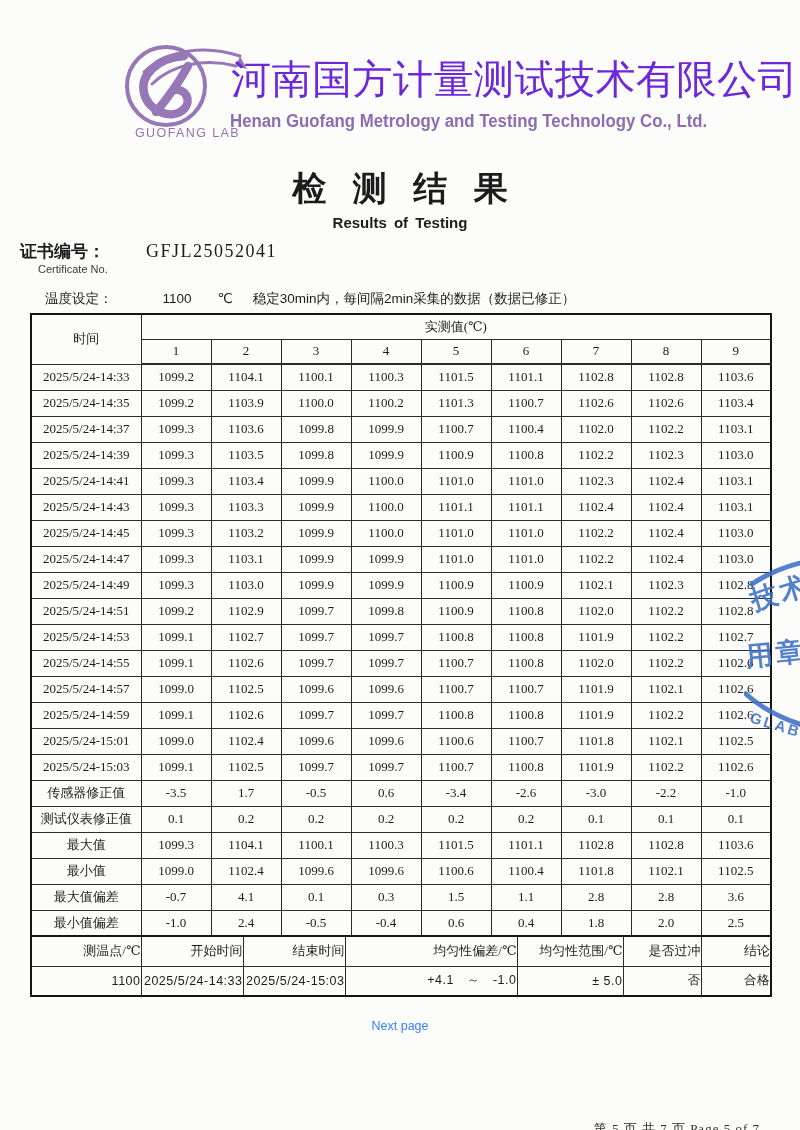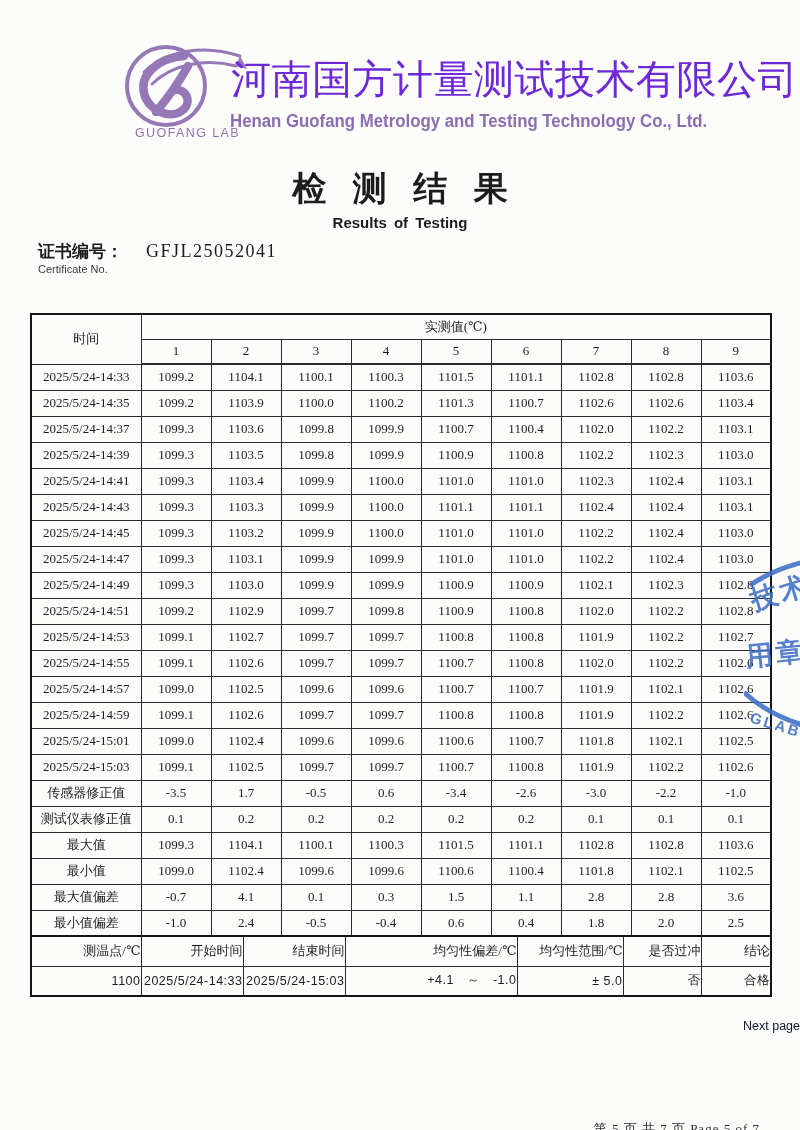--- a/index.html
+++ b/index.html
@@ -19,21 +19,21 @@
           transform:scaleX(0.96); transform-origin:left; white-space:nowrap; }
 
   
   .title-cn { position:absolute; left:0; top:166px; width:100%; text-align:center;
           font-size:34px; font-weight:700; letter-spacing:9px; text-indent:9px; }
   .title-en { position:absolute; left:0; top:214px; width:100%; text-align:center;
           font-family:"Liberation Sans","DejaVu Sans",sans-serif; font-weight:700;
           font-size:15px; word-spacing:3px; }
 
   
-  .cert-label { position:absolute; left:38px; top:240px; font-size:17px; font-weight:700;
+  .cert-label { position:absolute; left:20px; top:240px; font-size:17px; font-weight:700;
           font-family:Liberation Mono, monospace; }
   .cert-value { position:absolute; left:146px; top:241px; font-size:18px; letter-spacing:1.5px; }
   .cert-sub { position:absolute; left:38px; top:263px; font-size:11px; color:#3a3a3a;
           font-family:"Liberation Sans","DejaVu Sans",sans-serif; }
 
   
   .setting-line { position:absolute; left:45px; top:290px; font-size:13.5px;
           font-family:"Liberation Sans","DejaVu Sans",sans-serif; white-space:nowrap; }
   .s-value { margin-left:50px; } .s-unit { margin-left:26px; } .s-note { margin-left:20px; }
 
@@ -50,22 +50,22 @@
   table.summary { position:absolute; left:30px; top:935px; width:740px; border-collapse:collapse;
           table-layout:fixed; text-align:right; border:2px solid #151515; }
   table.summary td { border:1px solid #2c2c2c; height:30px; font-size:13px; overflow:hidden; }
   table.summary tr.svals td { font-family:"Liberation Sans","DejaVu Sans",sans-serif;
           font-size:12.5px; letter-spacing:0.5px; }
   .sc1{width:110px}.sc2{width:102px}.sc3{width:102px}.sc4{width:172px}
   .sc5{width:106px}.sc6{width:78px}.sc7{width:70px}
 
   
   .nextpage-cn { position:absolute; top:1002px; left:0; width:100%; text-align:center; font-size:14px; }
-  .nextpage-en { position:absolute; top:1019px; left:0; width:100%; text-align:right;
-          font-size:12.5px; font-family:"Liberation Sans","DejaVu Sans",sans-serif; color:#0f172a; }
+  .nextpage-en { position:absolute; top:1019px; left:0; width:100%; text-align:center;
+          font-size:12.5px; font-family:"Liberation Sans","DejaVu Sans",sans-serif; color:#3b82f6; }
   .footer { position:absolute; top:1076px; right:40px; font-size:13px; letter-spacing:1px; color:#2e2e2e;margin-top:44px; }
 
   
   .stamp { position:absolute; left:744px; top:548px; width:130px; height:230px; opacity:0.88; }
   .stline { fill:none; stroke:#3f6fc6; stroke-width:5; stroke-linecap:round; }
   .sttext { fill:#3f6fc6; font-weight:700; font-family:"Liberation Serif",serif; }
   .st-big { font-size:27px; letter-spacing:3px; }
   .st-ring { font-size:15px; letter-spacing:2.5px; font-family:"Liberation Sans",sans-serif; }
 
   
@@ -91,20 +91,23 @@
   <div class="company-cn">河南国方计量测试技术有限公司</div>
   <div class="company-en">Henan Guofang Metrology and Testing Technology Co., Ltd.</div>
 
   <div class="title-cn">检 测 结 果</div>
   <div class="title-en">Results of Testing</div>
 
   <div class="cert-label">证书编号：</div>
   <div class="cert-value">GFJL25052041</div>
   <div class="cert-sub">Certificate No.</div>
 
+  <div class="setting-line">
+    <span class="s-label">温度设定：</span><span class="s-value">1100</span><span class="s-unit">℃</span><span class="s-note">稳定30min内，每间隔2min采集的数据（数据已修正）</span>
+  </div>
 
   <table class="main">
     <colgroup>
         <col class="c-time">
         <col span="9" class="c-ch">
       </colgroup>
     <tbody>
       <tr class="hdr1">
         <td class="rowlabel" rowspan="2">时间</td>
         <td colspan="9">实测值(℃)</td>

